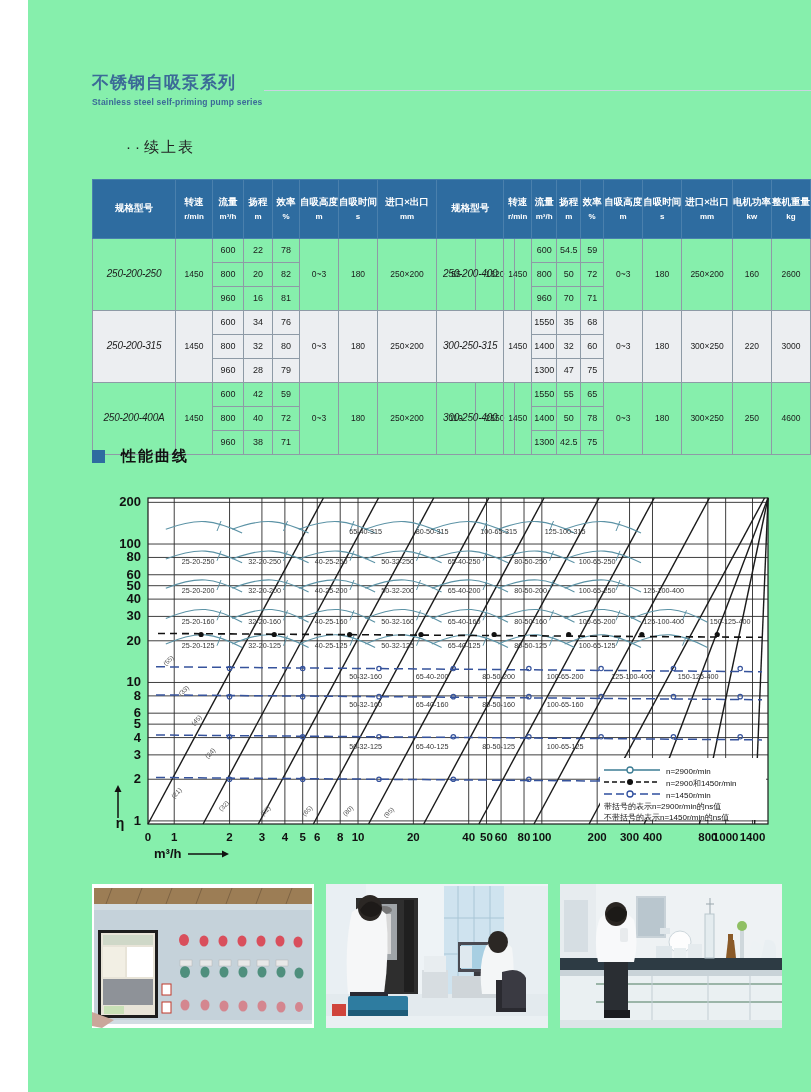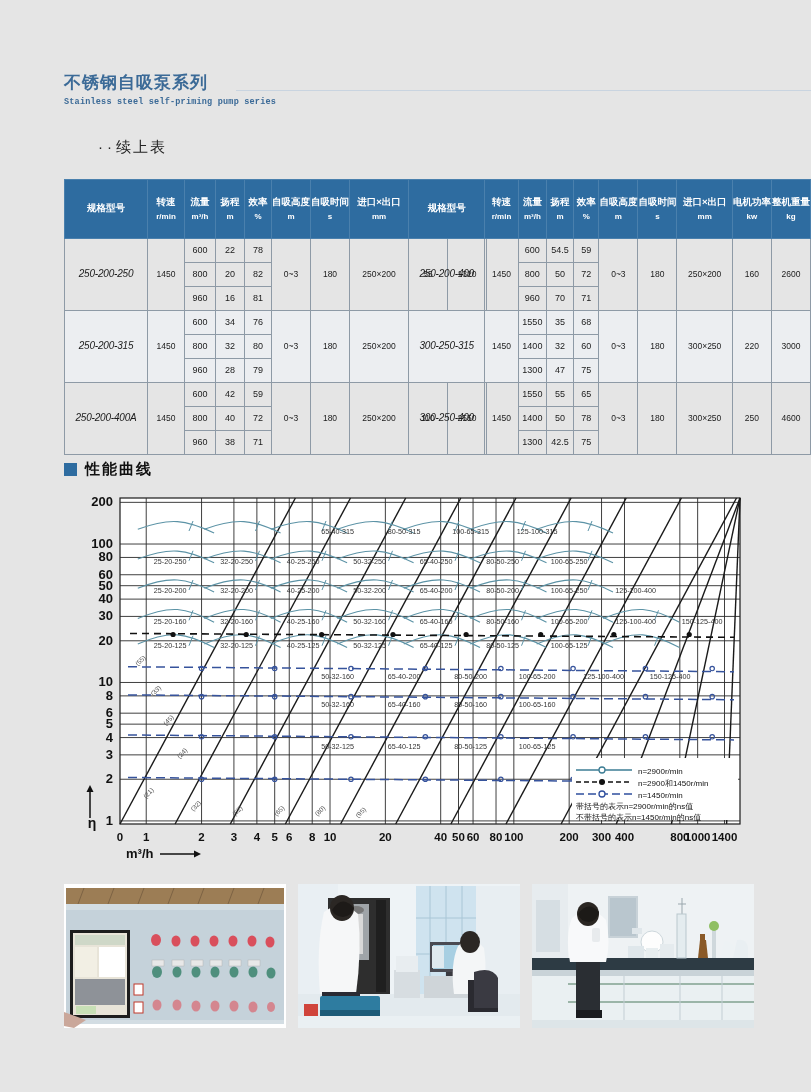--- a/index.html
+++ b/index.html
@@ -1,32 +1,31 @@
 <!DOCTYPE html>
 <html><head>
 <meta charset="utf-8">
 <style>
   html,body{margin:0;padding:0;background:#ffffff;}
   body{
     width:811px;height:1092px;position:relative;overflow:hidden;
     font-family:"Liberation Sans","DejaVu Sans",sans-serif;
     color:#222;
   }
-  .page{position:absolute;inset:0;background:#e5e5e5;}
+  .page{position:absolute;inset:0;background:#86efac;margin-left:28px;}
 
   
   .hdr{position:absolute;left:64px;top:72px;width:690px;height:52px;}
   .hdr-cn{
     font-size:17px;font-weight:700;color:#3b6a97;letter-spacing:1px;
     line-height:22px;
   }
   .hdr-en{
     font-size:8.5px;font-weight:700;color:#3b6a97;letter-spacing:.2px;
     margin-top:3px;
-    font-family:Liberation Mono, monospace;
   }
   .hdr-rule{
     position:absolute;left:172px;top:18px;width:578px;height:1px;
     background:#c9d4e0;
   }
 
   
   .cap{
     position:absolute;left:98px;top:138px;
     font-size:15px;color:#222;letter-spacing:2px;
@@ -70,21 +69,21 @@
   .w-flow{width:30px;}
   .w-head{width:28px;}
   .w-eff{width:26px;}
   .w-sh{width:24px;}
   .w-st{width:24px;}
   .w-io{width:58px;}
   .w-pw{width:24px;}
   .w-wt{width:30px;}
 
   
-  .sec{position:absolute;left:64px;top:460px;display:flex;align-items:center;gap:8px;text-align:right;}
+  .sec{position:absolute;left:64px;top:447px;display:flex;align-items:center;gap:16px;text-align:right;}
   .sec-sq{width:13px;height:13px;background:#2e6ca0;display:inline-block;}
   .sec-t{font-size:15px;font-weight:700;color:#111;letter-spacing:2px;}
 
   
   .chart{position:absolute;left:64px;top:488px;width:690px;height:372px;}
   .chart svg{display:block;}
 
   
   .photos{position:absolute;left:64px;top:884px;width:690px;height:144px;
           display:flex;justify-content:space-between;}

